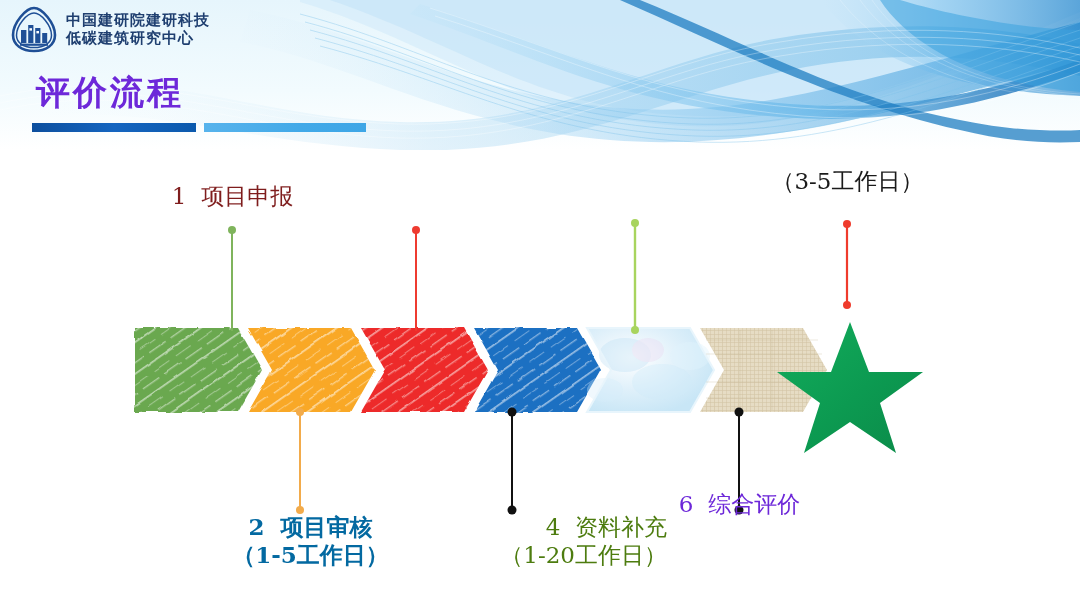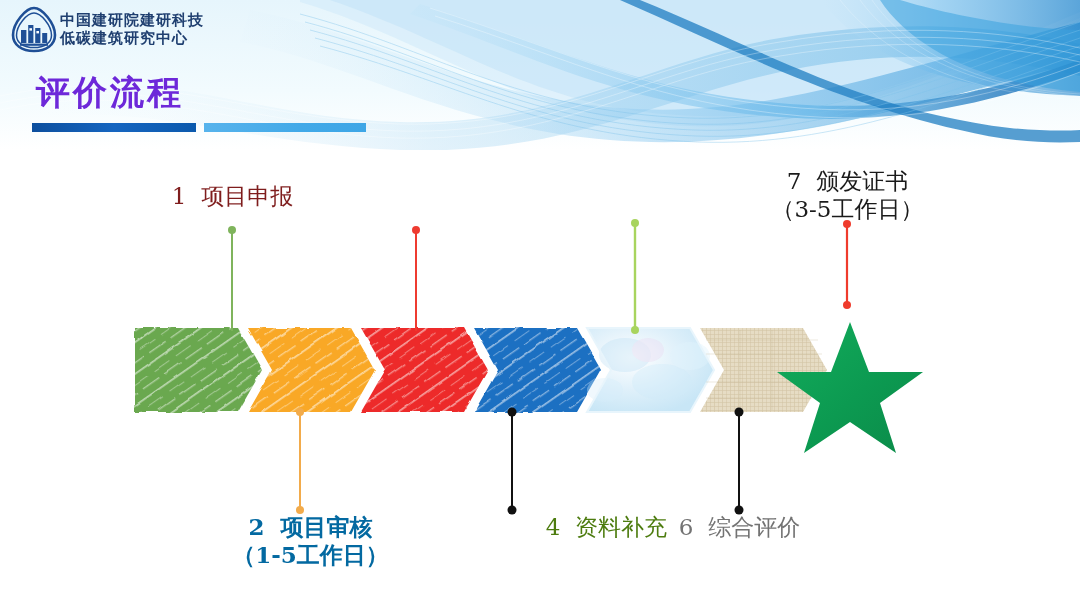--- a/index.html
+++ b/index.html
@@ -28,21 +28,21 @@
     background: linear-gradient(180deg, #eaf7fd 0%, #f2fbfe 55%, #ffffff 100%);
   }
   .wave-band svg { display: block; }
 
   
   .logo-block {
     position: absolute;
     left: 8px; top: 4px;
     display: flex;
     align-items: center;
-    gap: 0;
+    gap: 6px;
   }
   .logo-mark { width: 52px; height: 52px; flex: 0 0 auto; }
   .logo-text {
     display: flex;
     flex-direction: column;
     line-height: 1.18;
     color: #1f3f70;
     font-size: 15px;
     font-weight: 700;
     letter-spacing: 1px;
@@ -315,30 +315,30 @@
   </div>
 
   <div class="lab" style="left:95px; top:182px; width:275px; color:#7f1d1d;text-align:center;">
     <span class="l1"><span>1</span>&nbsp;&nbsp;<span>项目申报</span></span>
     <span class="l2"></span>
   </div>
 
 
 
   <div class="lab" style="left:710px; top:167px; width:275px; color:#1a1a1a;">
-    <span class="l1"><span>7</span>&nbsp;&nbsp;<span>颁发证书</span></span>
     <span class="l2">（3-5工作日）</span>
   </div>
 
   <div class="lab" style="left:173px; top:513px; width:275px; color:#0369a1;font-weight:bold;">
     <span class="l1"><span>2</span>&nbsp;&nbsp;<span>项目审核</span></span>
     <span class="l2">（1-5工作日）</span>
   </div>
 
   <div class="lab" style="left:392px; top:513px; width:275px; color:#4d7c0f;text-align:right;">
     <span class="l1"><span>4</span>&nbsp;&nbsp;<span>资料补充</span></span>
-  </div>
-
-  <div class="lab" style="left:602px; top:513px; width:275px; color:#737373;">
+    <span class="l2">（1-20工作日）</span>
+  </div>
+
+  <div class="lab" style="left:602px; top:490px; width:275px; color:#6d28d9;">
     <span class="l1"><span>6</span>&nbsp;&nbsp;<span>综合评价</span></span>
   </div>
 
 </div>
 
 </body></html>

